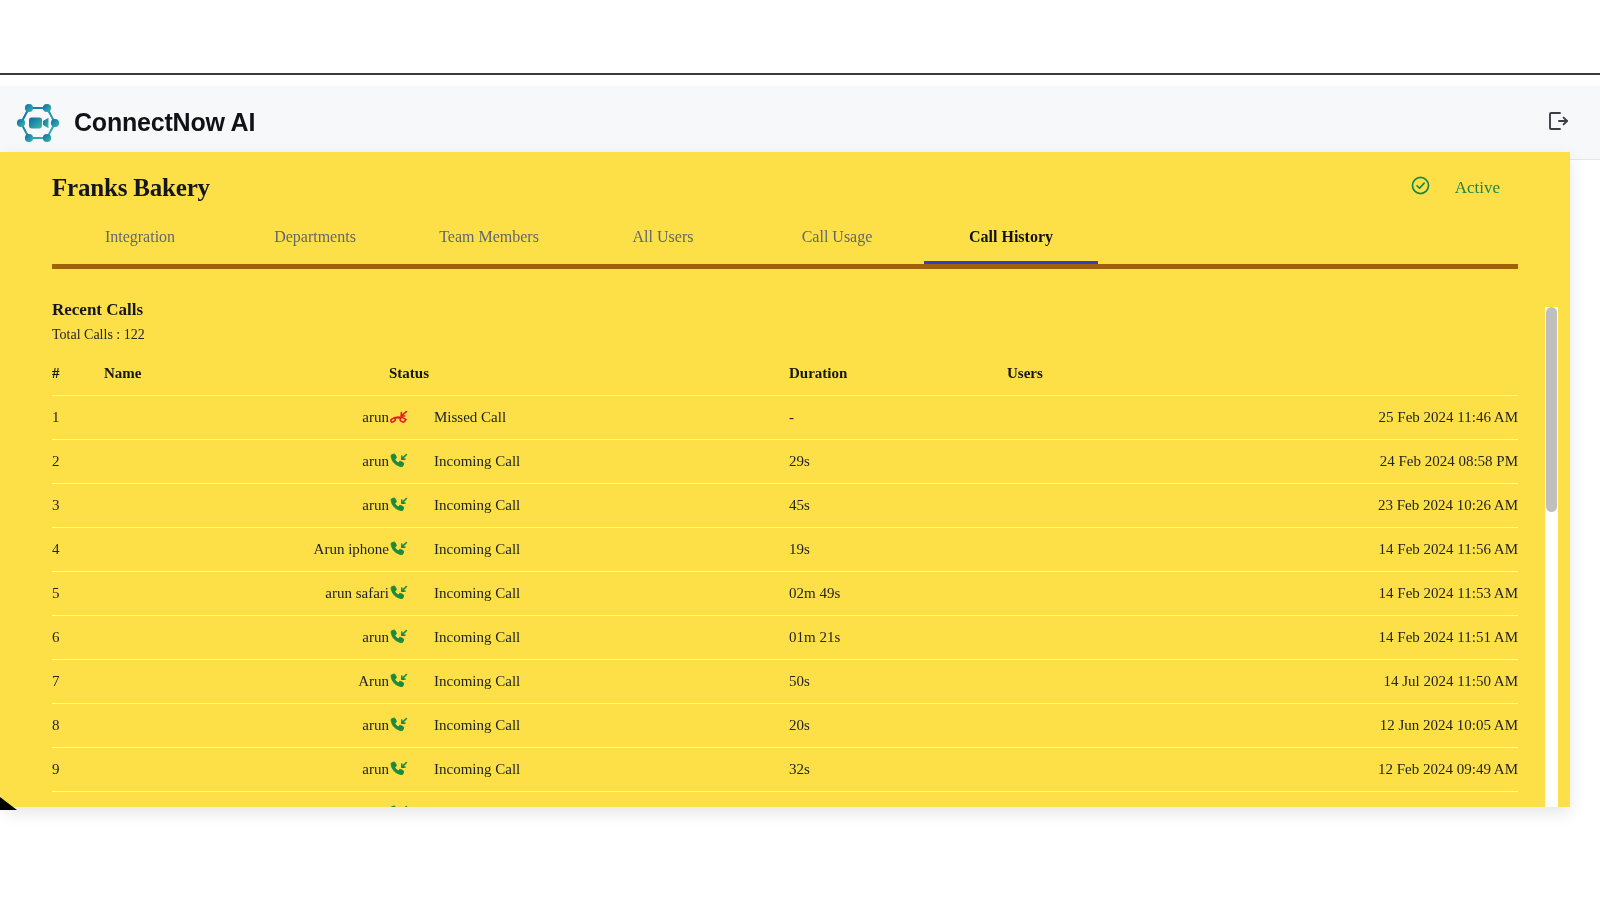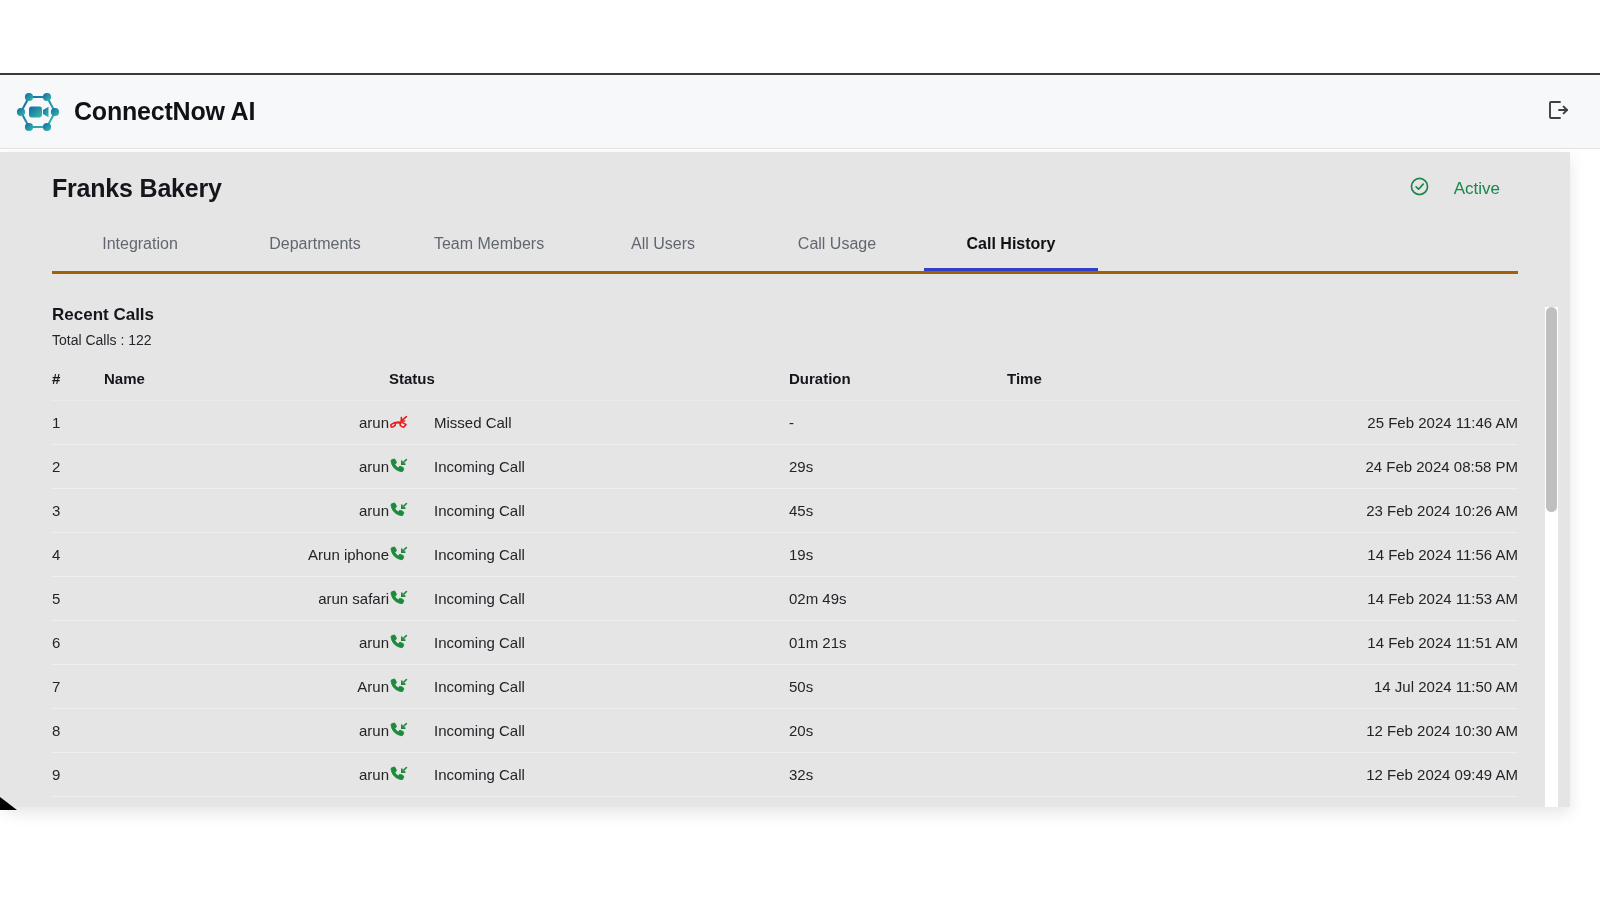--- a/index.html
+++ b/index.html
@@ -25,21 +25,21 @@
     top: 0; left: 0;
     width: 1600px;
     height: 75px;
     background: #ffffff;
     border-bottom: 2px solid #3a3a3a;
   }
 
   
   .app-header {
     position: absolute;
-    top: 75px; left: 0;
+    top: 86px; left: 0;
     width: 1600px;
     height: 74px;
     background: #f7f8fa;
     border-bottom: 1px solid #e4e6ea;
     display: flex;
     align-items: center;
     padding: 0 26px 0 14px;
     justify-content: center;
   }
   .brand {
@@ -68,24 +68,25 @@
     cursor: pointer;
   }
 
   
   .content-card {
     position: absolute;
     top: 152px;
     left: 0;
     width: 1570px;
     height: 655px;
-    background: #e5e5e5;
+    background: #fde047;
     border-bottom-left-radius: 14px;
     box-shadow: 0 6px 16px rgba(0,0,0,0.10);
     overflow: hidden;
+    font-family: Liberation Serif, serif;
   }
   .card-inner {
     position: relative;
     padding: 22px 52px 0 52px;
     height: 100%;
   }
 
   
   .title-row {
     display: flex;
@@ -103,24 +104,24 @@
     display: flex;
     align-items: center;
     gap: 24px;
     color: #17874a;
     font-size: 17px;
     text-align: right;
   }
 
   
   .tabs {
-    margin-top: 26px;
+    margin-top: 20px;
     display: flex;
     align-items: flex-end;
-    border-bottom: 3px solid #a16207;
+    border-bottom: 5px solid #a16207;
     padding-right: 18px;
   }
   .tab {
     font-size: 16px;
     color: #62666f;
     padding: 6px 0 15px 0;
     cursor: pointer;
     text-align: center;
     border-bottom: 3px solid transparent;
     flex: 0 0 auto;
@@ -289,21 +290,21 @@
         <div class="section-sub">Total Calls : 122</div>
       </div>
 
       <table class="calls-table">
         <thead>
           <tr>
             <th class="col-idx">#</th>
             <th class="col-name">Name</th>
             <th class="col-status">Status</th>
             <th class="col-dur">Duration</th>
-            <th class="col-time">Time</th>
+            <th class="col-time">Users</th>
           </tr>
         </thead>
         <tbody id="rows-body">
             <tr>
               <td class="col-idx">1</td>
               <td class="col-name">arun</td>
               <td class="col-status">
                 <span class="status-cell">
                   <span>
                     <svg class="call-icon" viewBox="0 0 24 24" fill="none" stroke="#e31b1b" stroke-width="2" stroke-linecap="round" stroke-linejoin="round">
@@ -457,21 +458,21 @@
                         <path d="M22 3.2 16.2 9"></path>
                         <path d="M16.2 9h3.9"></path>
                         <path d="M16.2 9V5.1"></path>
                       </g>
                     </svg>
                   </span>
                   <span>Incoming Call</span>
                 </span>
               </td>
               <td class="col-dur">20s</td>
-              <td class="col-time">12 Feb 2024 10:30 AM</td>
+              <td class="col-time">12 Jun 2024 10:05 AM</td>
             </tr>
             <tr>
               <td class="col-idx">9</td>
               <td class="col-name">arun</td>
               <td class="col-status">
                 <span class="status-cell">
                   <span>
                     <svg class="call-icon" viewBox="0 0 24 24" fill="#1c8a3c" stroke="#1c8a3c" stroke-width="1.1" stroke-linecap="round" stroke-linejoin="round">
                       <path d="M6.2 2.6c.7-.2 1.4.1 1.7.8l1.3 3c.3.7.1 1.5-.5 1.9l-1.4 1c.9 2 2.5 3.6 4.5 4.5l1-1.4c.4-.6 1.2-.8 1.9-.5l3 1.3c.7.3 1 1 .8 1.7l-.7 2.4c-.2.8-1 1.3-1.8 1.2C8.8 17.6 3.4 12.2 2.6 5.1c-.1-.8.4-1.6 1.2-1.8z"></path>
                       <g fill="none" stroke="#1c8a3c" stroke-width="2">

